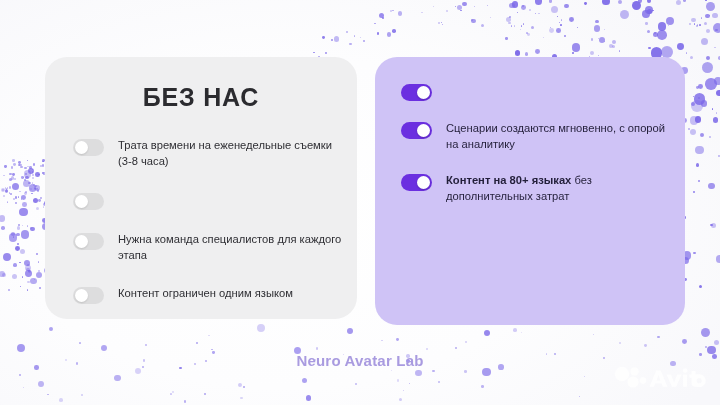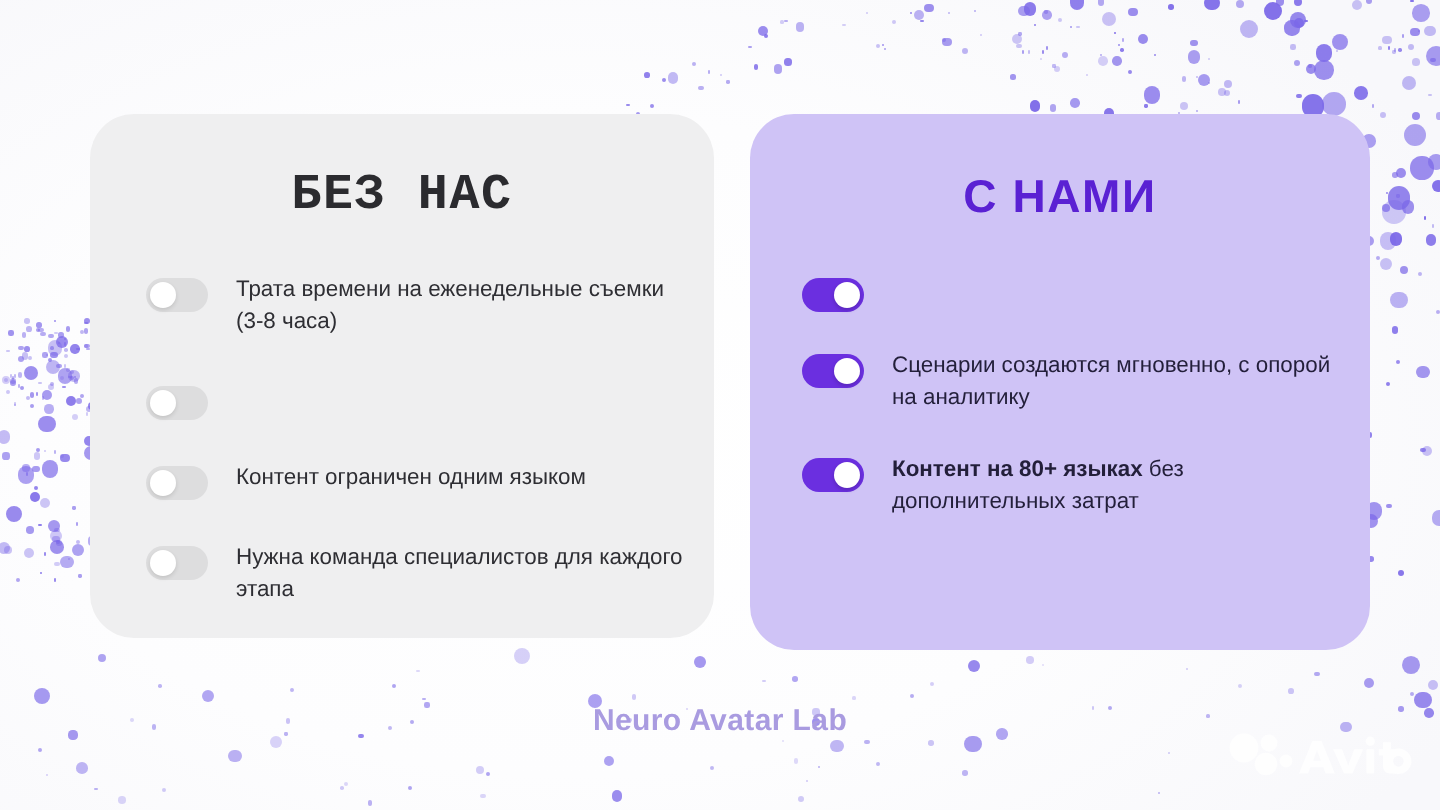--- a/index.html
+++ b/index.html
@@ -57,21 +57,20 @@
   .card-title {
     text-align: center;
     font-weight: bold;
     letter-spacing: 0.8px;
     margin: 0;
   }
   #title-without {
     font-size: 25px;
     color: #2B2B2F;
     padding-top: 26px;
-    font-family: Liberation Mono, monospace;
   }
   #title-with {
     font-size: 23px;
     color: #5A21D3;
     padding-top: 28px;
   }
 
   .items {
     margin: 0;
     padding: 0;
@@ -684,33 +683,32 @@
         </li>
         <li class="item">
           <span class="toggle off">
             <span class="knob"></span>
           </span>
         </li>
         <li class="item">
           <span class="toggle off">
             <span class="knob"></span>
           </span>
-          <span class="item-text">Контент ограничен одним языком</span>
+          <span class="item-text">Нужна команда специалистов для каждого этапа</span>
         </li>
         <li class="item">
           <span class="toggle off">
             <span class="knob"></span>
           </span>
-          <span class="item-text">Нужна команда специалистов для каждого этапа</span>
+          <span class="item-text">Контент ограничен одним языком</span>
         </li>
       </ul>
   </section>
 
   <section class="card" id="card-with">
-    <h2 class="card-title" id="title-with">С НАМИ</h2>
     <ul class="items" id="items-with">
         <li class="item">
           <span class="toggle on">
             <span class="knob"></span>
           </span>
         </li>
         <li class="item">
           <span class="toggle on">
             <span class="knob"></span>
           </span>

